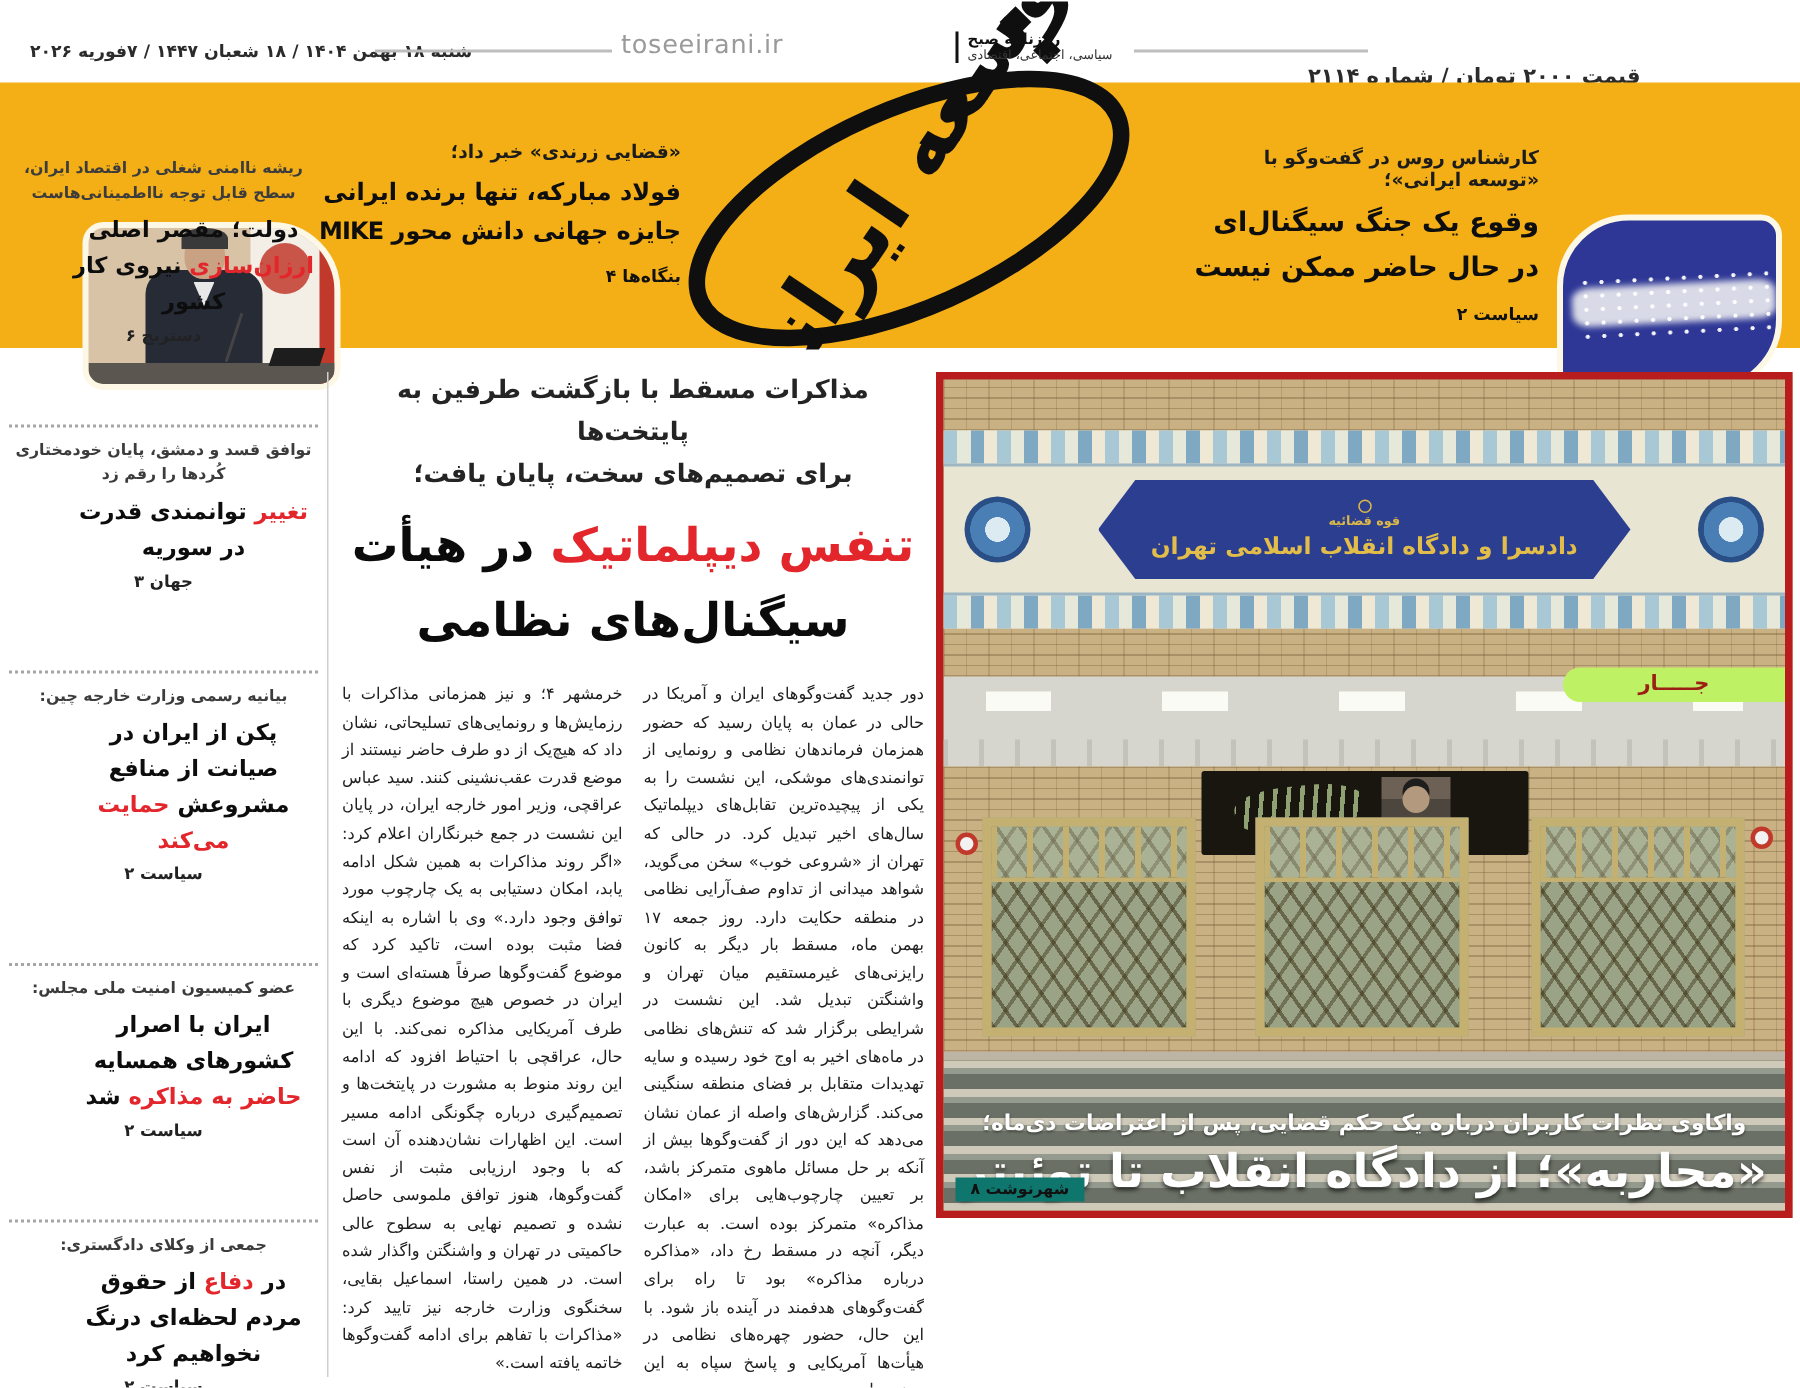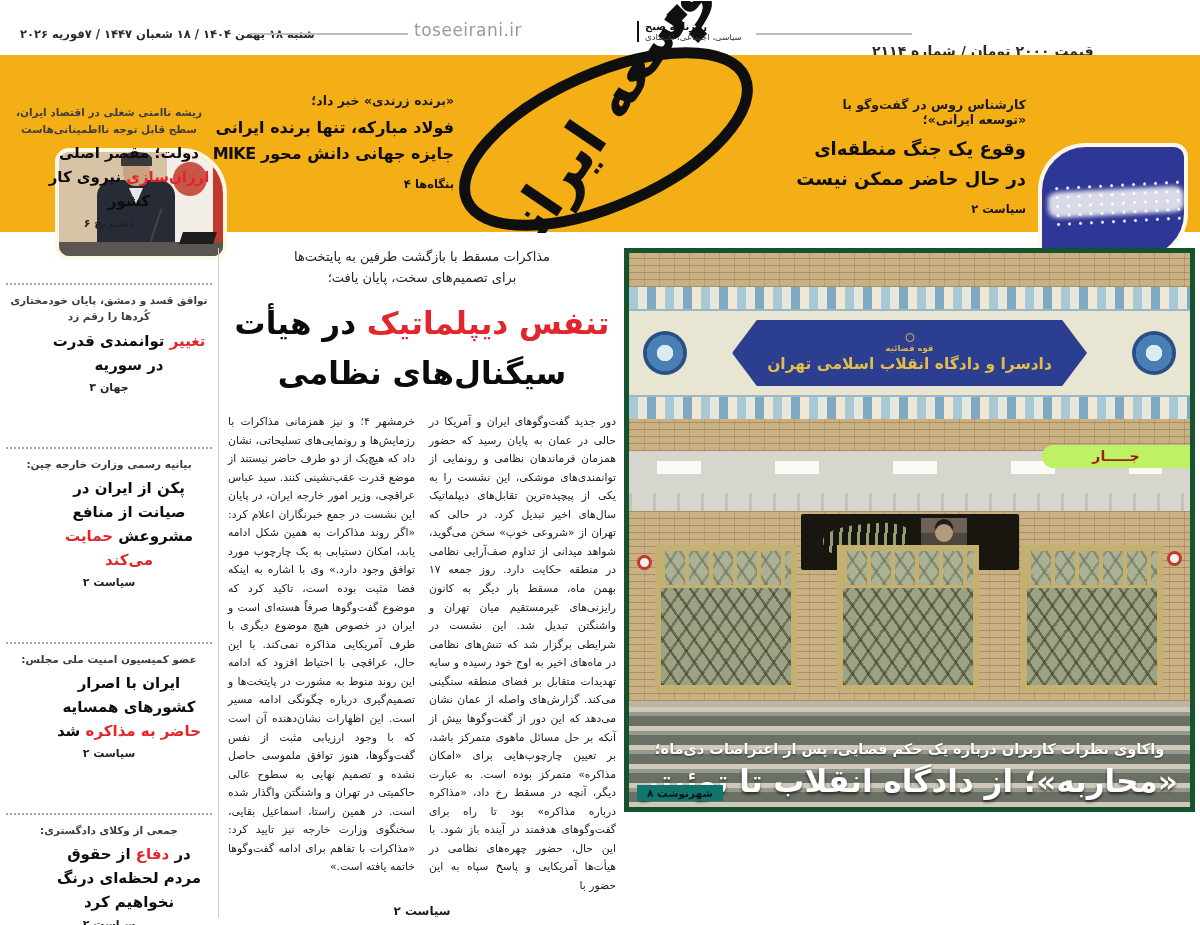--- a/index.html
+++ b/index.html
@@ -57,28 +57,28 @@
   .vrule { left: 218px; top: 248px; width: 1px; height: 670px; background: #cfcfcf; }
   .lc-item { padding: 7px 2px 9px 2px; text-align: center; }
   .lc-item + .lc-item { border-top: 2px dotted #a6a6a6; }
   .lc-kicker { font-size: 10.5px; font-weight: bold; color: #3c3c3c; line-height: 1.55; margin-bottom: 4px; }
   .lc-title { font-size: 15px; font-weight: bold; letter-spacing: -0.4px; color: #0d0d0d; line-height: 1.6; margin-left: 40px; }
   .lc-section { font-size: 11px; font-weight: bold; color: #222; margin-top: 4px; }
   .red { color: #E3262B; }
 
   
   .midcol { left: 228px; top: 246px; width: 388px; }
-  .m-kicker { text-align: center; font-size: 13px; font-weight: normal; color: #242424; line-height: 1.65; }
+  .m-kicker { text-align: center; font-size: 17px; font-weight: bold; color: #242424; line-height: 1.65; }
   .m-title { text-align: center; font-size: 31px; font-weight: bold; letter-spacing: -1px; line-height: 1.55; margin-top: 10px; white-space: nowrap; color: #0b0b0b; }
   .m-body { margin-top: 16px; display: flex; gap: 14px; }
   .m-body .col { width: 50%; font-size: 10.8px; line-height: 1.72; text-align: justify; text-align-last: right; color: #202020; }
   .m-section { text-align: center; font-size: 12px; font-weight: bold; margin-top: 8px; }
 
   
-  .photoframe { left: 624px; top: 248px; width: 571px; height: 564px; border: 5px solid #14532d; background: #b1946a; overflow: hidden; }
+  .photoframe { left: 624px; top: 248px; width: 571px; height: 564px; border: 5px solid #b91c1c; background: #b1946a; overflow: hidden; }
   .pf-inner { position: relative; width: 100%; height: 100%; }
   .brick { background-color: #c9b184;
     background-image: repeating-linear-gradient(0deg, rgba(110,82,44,.35) 0 1px, transparent 1px 7px),
                       repeating-linear-gradient(90deg, rgba(110,82,44,.22) 0 1px, transparent 1px 15px); }
   .pb-brick-top { height: 34px; }
   .pb-tiles { height: 132px; background: #e9e5d3; position: relative; }
   .pb-tiles::before, .pb-tiles::after { content: ""; position: absolute; left: 0; width: 100%; height: 22px;
     background: repeating-linear-gradient(90deg, #a9c8d6 0 9px, #e6e9d9 9px 18px, #7fa8c2 18px 27px, #eee8d4 27px 36px); }
   .pb-tiles::before { top: 0; border-bottom: 2px solid #9db6c4; }
   .pb-tiles::after { bottom: 0; border-top: 2px solid #9db6c4; }
@@ -137,41 +137,41 @@
     <div class="man-suit"></div>
     <div class="man-shirt"></div>
     <div class="man-head"></div>
     <div class="man-hair"></div>
     <div class="man-mic"></div>
     <div class="man-desk"></div>
     <div class="man-laptop"></div>
   </div>
 
   <div class="abs band-story" style="left:230px;top:38px;width:224px;">
-    <div class="bs-kicker">«برنده زرندی» خبر داد؛</div>
+    <div class="bs-kicker">«قضایی زرندی» خبر داد؛</div>
     <div class="bs-line">فولاد مبارکه، تنها برنده ایرانی</div>
     <div class="bs-line">جایزه جهانی دانش محور MIKE</div>
     <div class="bs-section">بنگاه‌ها ۴</div>
   </div>
 
   <div class="abs tagline" style="top:-34px;">
     <div class="t1">روزنامه صبح</div>
     <div class="t2">سیاسی، اجتماعی، اقتصادی</div>
   </div>
 
   <svg class="abs logo-svg" style="top:-54px;" width="392" height="232" viewBox="0 0 392 232">
     <ellipse cx="188" cy="138" rx="152" ry="66" transform="rotate(-24 188 138)" fill="none" stroke="#0f0f0f" stroke-width="11"></ellipse>
     <rect x="252" y="6" width="15" height="15" fill="#0f0f0f" transform="rotate(45 259 13)"></rect>
     <rect x="274" y="26" width="13" height="13" fill="#0f0f0f" transform="rotate(45 280 32)"></rect>
     <text x="198" y="128" transform="rotate(-56 198 128)" text-anchor="middle" font-family="DejaVu Sans, sans-serif" font-size="58" font-weight="bold" fill="#0f0f0f">توسعه ایرانی</text>
   </svg>
 
   <div class="abs band-story bs-right" style="left:798px;top:42px;width:228px;">
     <div class="bs-kicker">کارشناس روس در گفت‌وگو با «توسعه ایرانی»؛</div>
-    <div class="bs-line">وقوع یک جنگ منطقه‌ای</div>
+    <div class="bs-line">وقوع یک جنگ سیگنال‌ای</div>
     <div class="bs-line">در حال حاضر ممکن نیست</div>
     <div class="bs-section">سیاست ۲</div>
   </div>
 
   <div class="abs band-photo bp-right">
     <div class="sat-streak"></div>
     <div class="sat-dots"></div>
   </div>
 </div>
 

